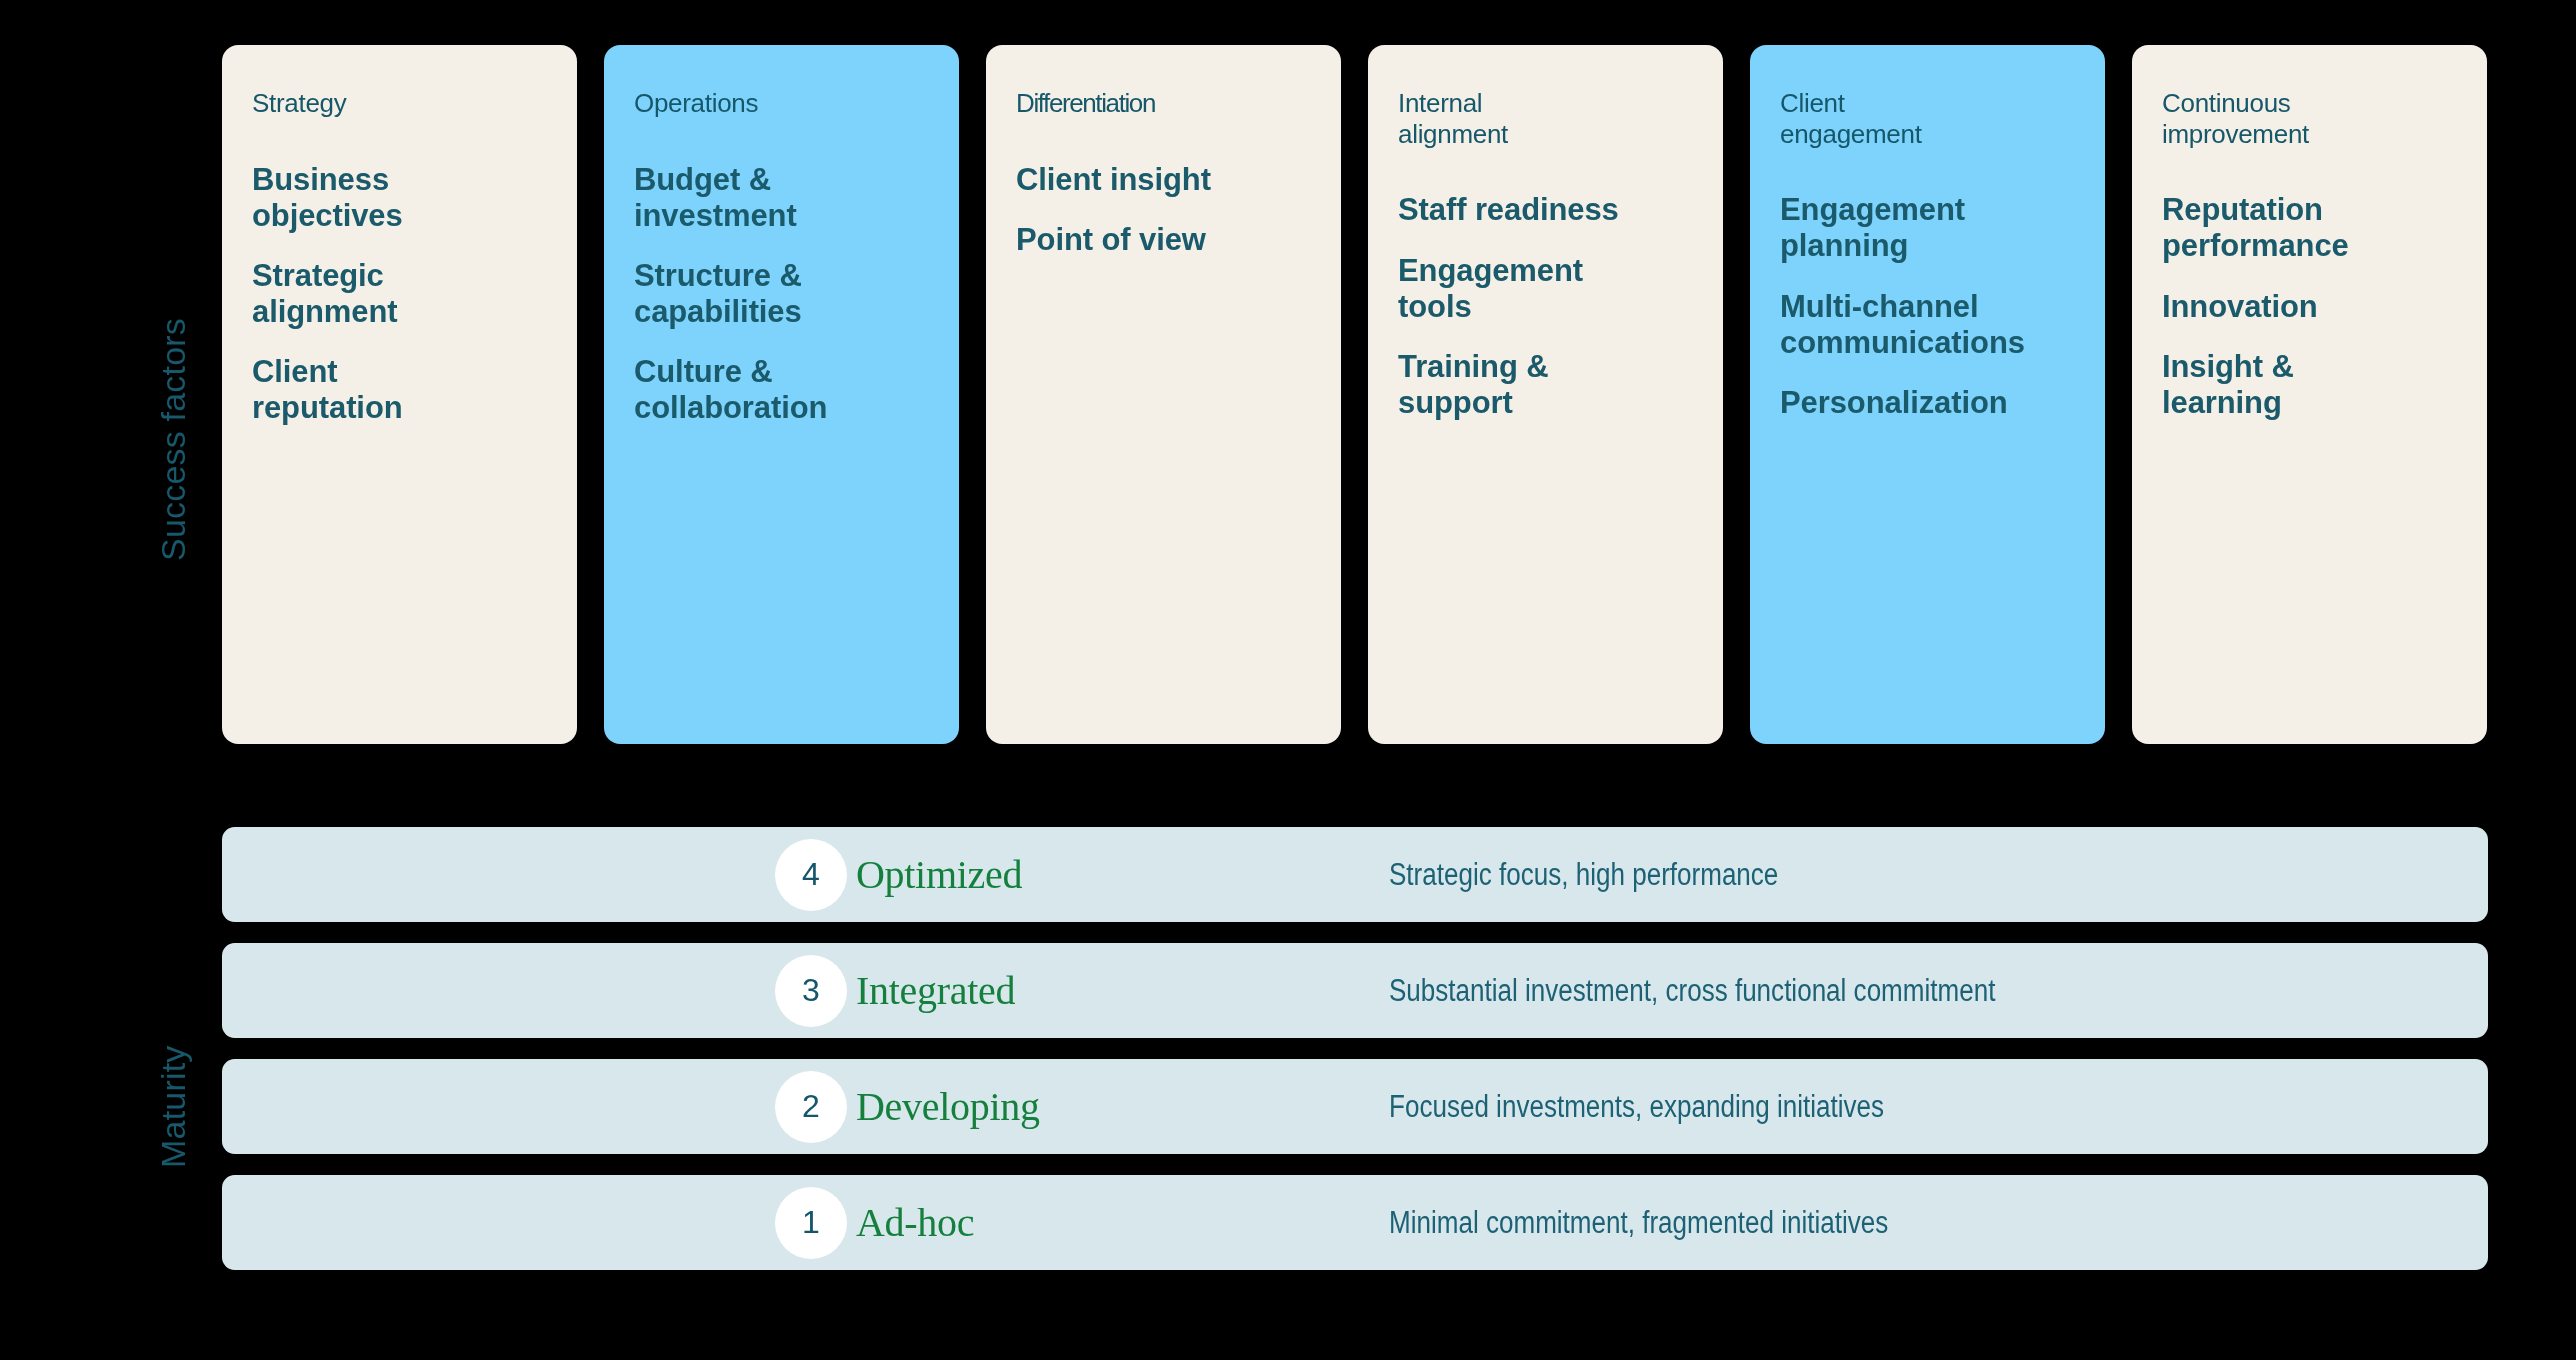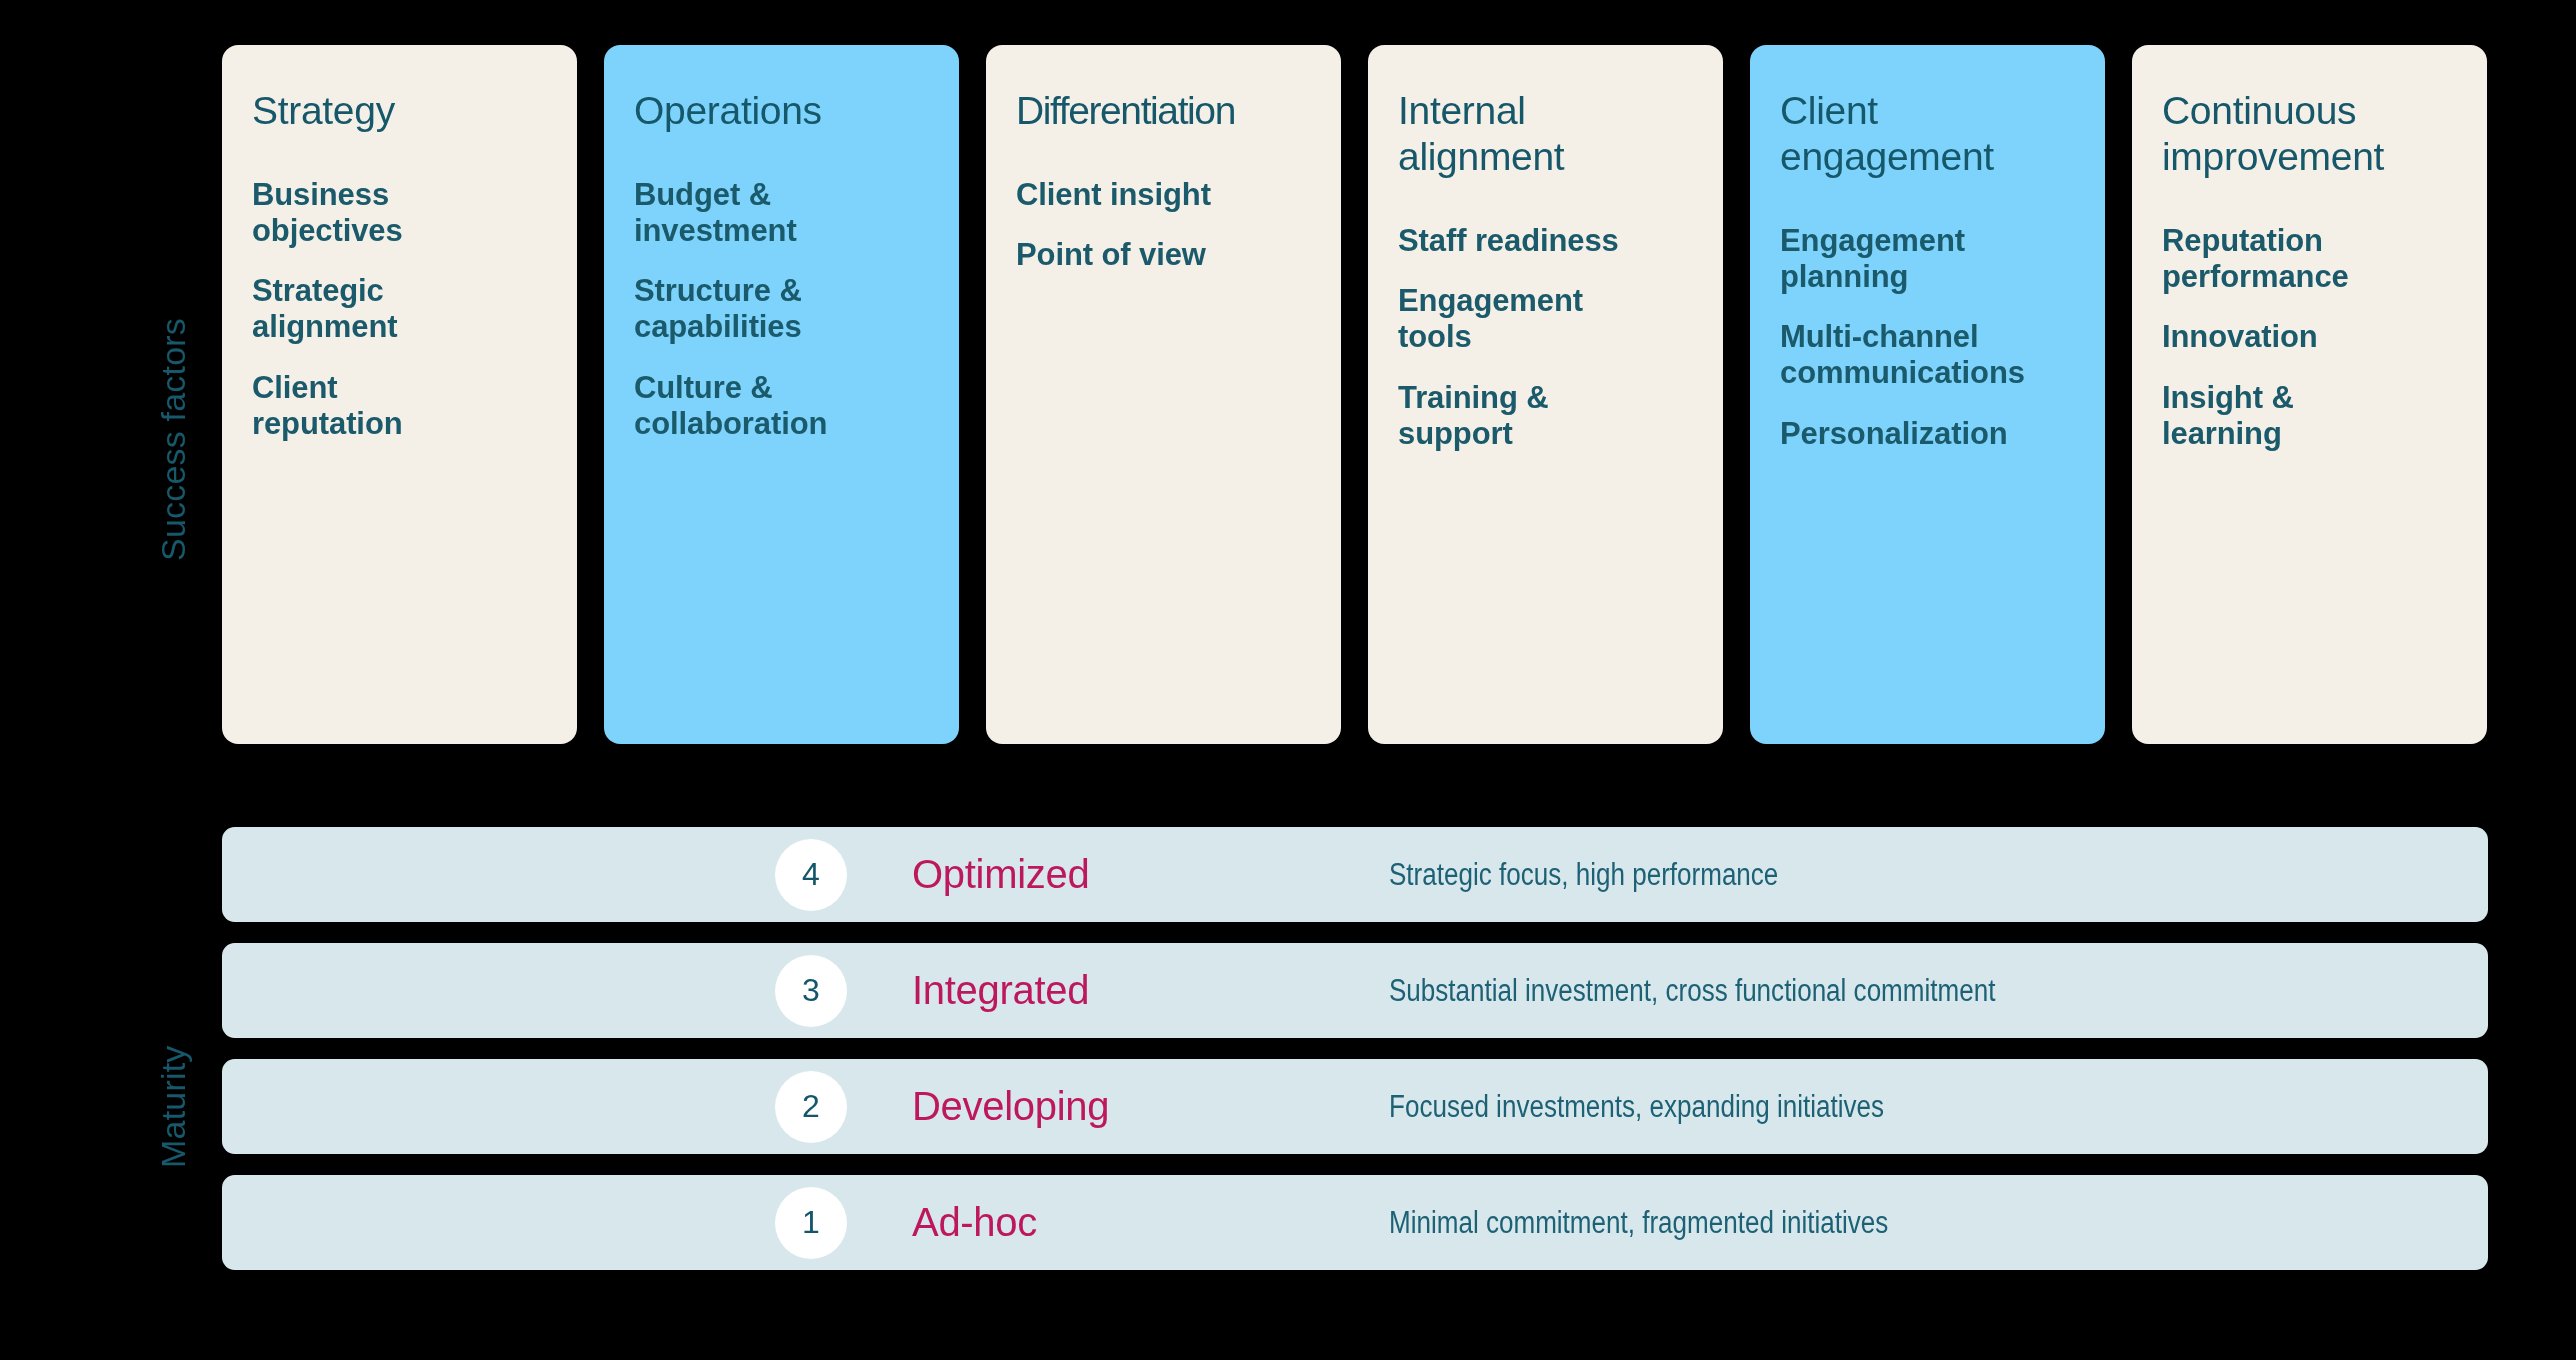--- a/index.html
+++ b/index.html
@@ -64,21 +64,21 @@
   }
   .card.alt {
     background: #7dd3fc;
   }
   .card-inner {
     padding: 0 0 0 30px;
     box-sizing: border-box;
   }
   .card-title {
     color: #16576a;
-    font-size: 39px;
+    font-size: 26px;
     line-height: 1.18;
     letter-spacing: -0.3px;
     white-space: pre-line;
     margin: 0 0 0 0;
     padding-right: 3.6px;
     font-family: "Liberation Sans", sans-serif;
   }
   .card-title.tight {
     letter-spacing: -1.4px;
     padding-right: 0;
@@ -126,26 +126,26 @@
     background: #ffffff;
     display: flex;
     align-items: center;
     justify-content: center;
     color: #14566a;
     font-size: 32px;
     font-family: "Liberation Sans", sans-serif;
   }
   .mat-name {
     position: absolute;
-    left: 690px;
-    color: #be185d;
+    left: 634px;
+    color: #15803d;
     font-size: 40px;
     letter-spacing: -0.3px;
     white-space: nowrap;
-    font-family: Liberation Sans, sans-serif;
+    font-family: Liberation Serif, serif;
   }
   .mat-desc {
     position: absolute;
     left: 1167px;
     color: #1d6175;
     font-size: 31px;
     letter-spacing: 0px;
     white-space: nowrap;
     font-family: "Liberation Sans Narrow", "Liberation Sans", sans-serif;
     transform: scaleX(0.84);

